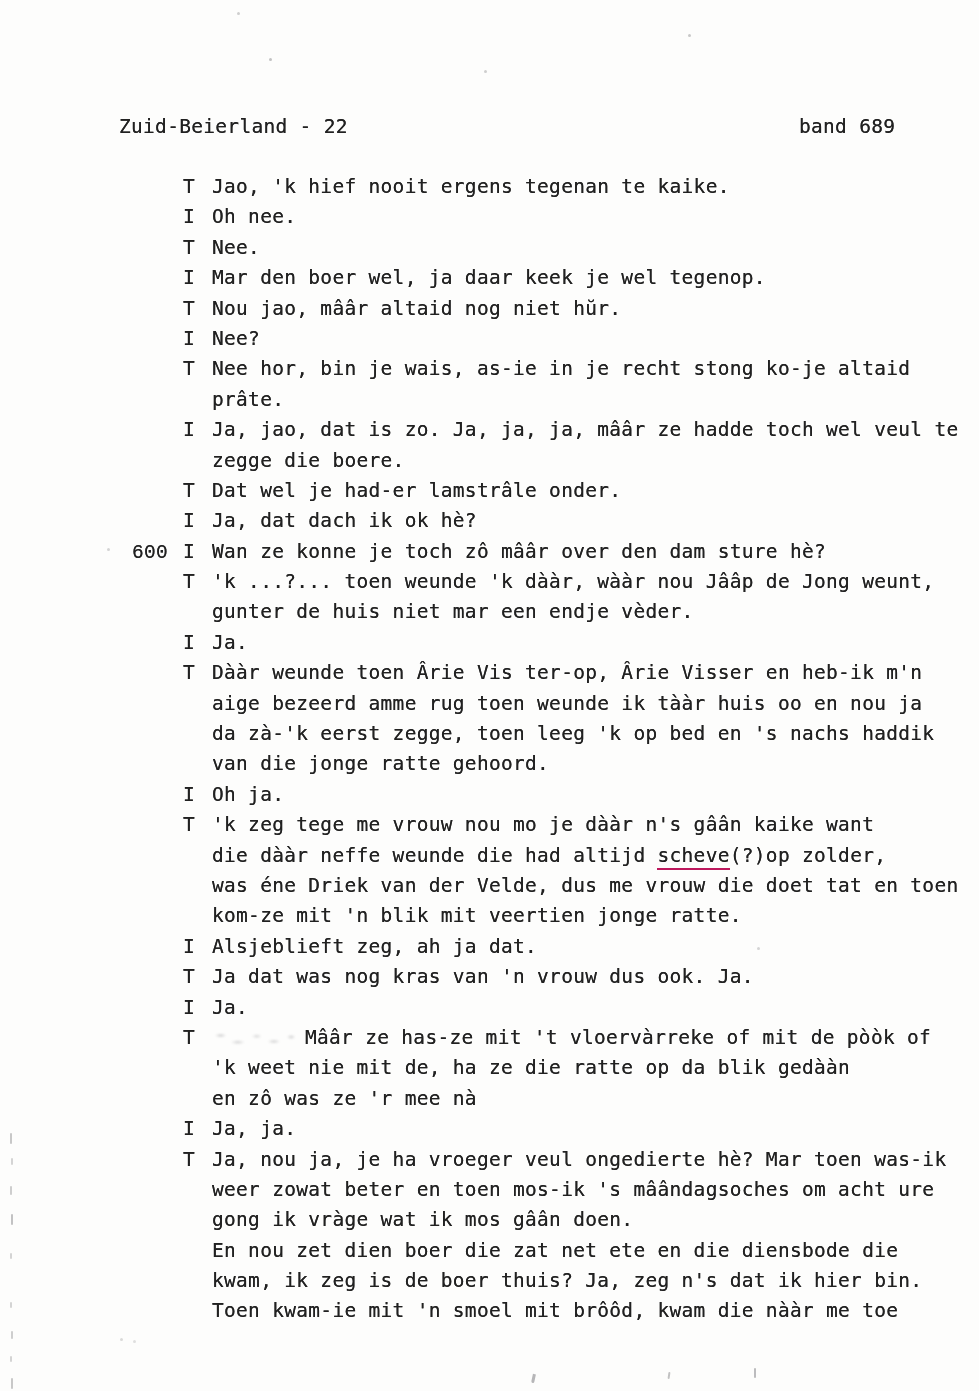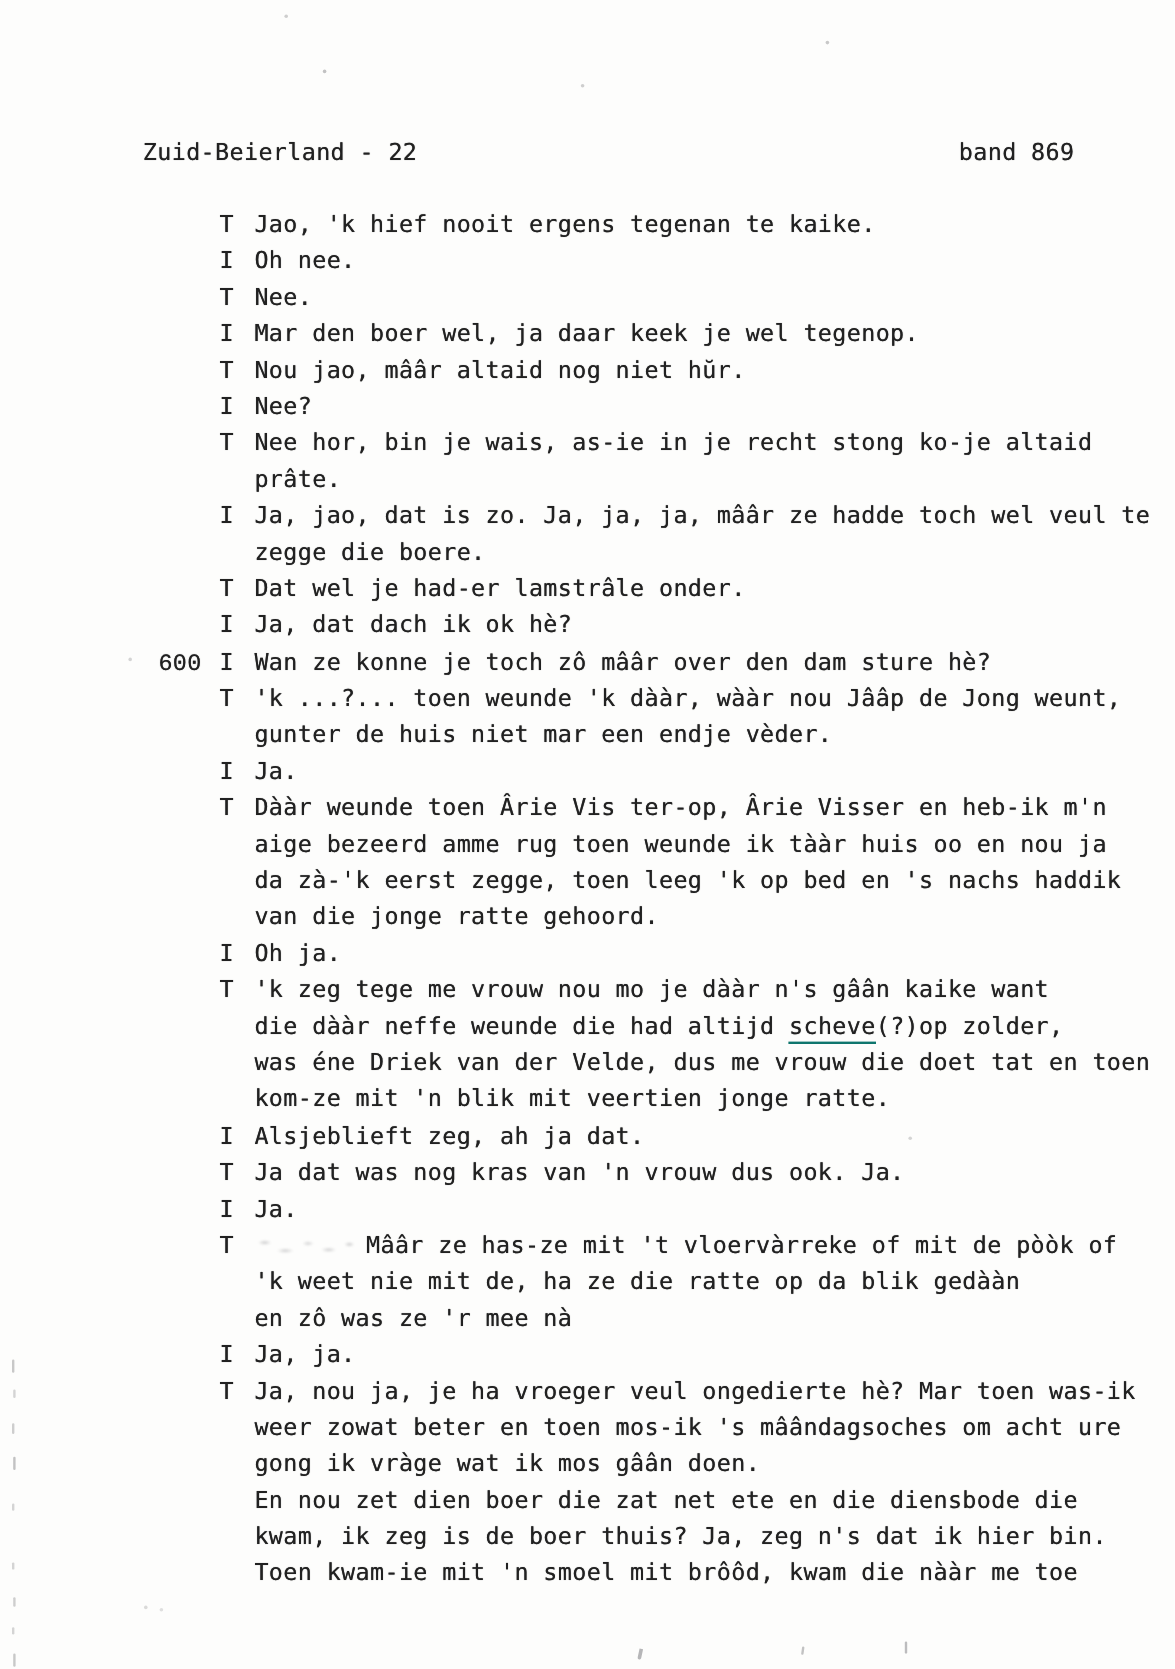--- a/index.html
+++ b/index.html
@@ -50,21 +50,21 @@
     flex: 0 0 51px;
     font-family: Liberation Mono, monospace;
   }
   .speaker {
     display: inline-block;
     width: 29px;
     flex: 0 0 29px;
   }
   .text { flex: 1 1 auto; }
   .underline {
-    border-bottom: 2px solid #0f766e;
+    border-bottom: 2px solid #be185d;
     padding-bottom: 1px;
   }
   .smudge {
     display: inline-block;
     width: 86px;
     height: 15px;
     margin-right: 7px;
     vertical-align: -2px;
     opacity: 0.5;
     filter: blur(1.1px);
@@ -83,21 +83,21 @@
   }
   .dot { width: 3px; height: 3px; border-radius: 50%; }
   .vtick { width: 2px; }
 </style>
 </head>
 <body>
 
 <div class="page">
 
   <div class="tw header-left">Zuid-Beierland - 22</div>
-  <div class="tw header-right">band 869</div>
+  <div class="tw header-right">band 689</div>
 
   <div class="transcript tw"><div class="line"><span class="num"></span><span class="speaker">T</span><span class="text"><span>Jao, 'k hief nooit ergens tegenan te kaike.</span></span></div><div class="line"><span class="num"></span><span class="speaker">I</span><span class="text"><span>Oh nee.</span></span></div><div class="line"><span class="num"></span><span class="speaker">T</span><span class="text"><span>Nee.</span></span></div><div class="line"><span class="num"></span><span class="speaker">I</span><span class="text"><span>Mar den boer wel, ja daar keek je wel tegenop.</span></span></div><div class="line"><span class="num"></span><span class="speaker">T</span><span class="text"><span>Nou jao, mââr altaid nog niet hŭr.</span></span></div><div class="line"><span class="num"></span><span class="speaker">I</span><span class="text"><span>Nee?</span></span></div><div class="line"><span class="num"></span><span class="speaker">T</span><span class="text"><span>Nee hor, bin je wais, as-ie in je recht stong ko-je altaid</span></span></div><div class="line"><span class="num"></span><span class="speaker"></span><span class="text"><span>prâte.</span></span></div><div class="line"><span class="num"></span><span class="speaker">I</span><span class="text"><span>Ja, jao, dat is zo. Ja, ja, ja, mââr ze hadde toch wel veul te</span></span></div><div class="line"><span class="num"></span><span class="speaker"></span><span class="text"><span>zegge die boere.</span></span></div><div class="line"><span class="num"></span><span class="speaker">T</span><span class="text"><span>Dat wel je had-er lamstrâle onder.</span></span></div><div class="line"><span class="num"></span><span class="speaker">I</span><span class="text"><span>Ja, dat dach ik ok hè?</span></span></div><div class="line"><span class="num">600</span><span class="speaker">I</span><span class="text"><span>Wan ze konne je toch zô mââr over den dam sture hè?</span></span></div><div class="line"><span class="num"></span><span class="speaker">T</span><span class="text"><span>'k ...?... toen weunde 'k dààr, wààr nou Jââp de Jong weunt,</span></span></div><div class="line"><span class="num"></span><span class="speaker"></span><span class="text"><span>gunter de huis niet mar een endje vèder.</span></span></div><div class="line"><span class="num"></span><span class="speaker">I</span><span class="text"><span>Ja.</span></span></div><div class="line"><span class="num"></span><span class="speaker">T</span><span class="text"><span>Dààr weunde toen Ârie Vis ter-op, Ârie Visser en heb-ik m'n</span></span></div><div class="line"><span class="num"></span><span class="speaker"></span><span class="text"><span>aige bezeerd amme rug toen weunde ik tààr huis oo en nou ja</span></span></div><div class="line"><span class="num"></span><span class="speaker"></span><span class="text"><span>da zà-'k eerst zegge, toen leeg 'k op bed en 's nachs haddik</span></span></div><div class="line"><span class="num"></span><span class="speaker"></span><span class="text"><span>van die jonge ratte gehoord.</span></span></div><div class="line"><span class="num"></span><span class="speaker">I</span><span class="text"><span>Oh ja.</span></span></div><div class="line"><span class="num"></span><span class="speaker">T</span><span class="text"><span>'k zeg tege me vrouw nou mo je dààr n's gâân kaike want</span></span></div><div class="line"><span class="num"></span><span class="speaker"></span><span class="text"><span>die dààr neffe weunde die had altijd </span><span class="underline">scheve</span><span>(?)op zolder,</span></span></div><div class="line"><span class="num"></span><span class="speaker"></span><span class="text"><span>was éne Driek van der Velde, dus me vrouw die doet tat en toen</span></span></div><div class="line"><span class="num"></span><span class="speaker"></span><span class="text"><span>kom-ze mit 'n blik mit veertien jonge ratte.</span></span></div><div class="line"><span class="num"></span><span class="speaker">I</span><span class="text"><span>Alsjeblieft zeg, ah ja dat.</span></span></div><div class="line"><span class="num"></span><span class="speaker">T</span><span class="text"><span>Ja dat was nog kras van 'n vrouw dus ook. Ja.</span></span></div><div class="line"><span class="num"></span><span class="speaker">I</span><span class="text"><span>Ja.</span></span></div><div class="line"><span class="num"></span><span class="speaker">T</span><span class="text"><span class="smudge"></span><span>Mââr ze has-ze mit 't vloervàrreke of mit de pòòk of</span></span></div><div class="line"><span class="num"></span><span class="speaker"></span><span class="text"><span>'k weet nie mit de, ha ze die ratte op da blik gedààn</span></span></div><div class="line"><span class="num"></span><span class="speaker"></span><span class="text"><span>en zô was ze 'r mee nà</span></span></div><div class="line"><span class="num"></span><span class="speaker">I</span><span class="text"><span>Ja, ja.</span></span></div><div class="line"><span class="num"></span><span class="speaker">T</span><span class="text"><span>Ja, nou ja, je ha vroeger veul ongedierte hè? Mar toen was-ik</span></span></div><div class="line"><span class="num"></span><span class="speaker"></span><span class="text"><span>weer zowat beter en toen mos-ik 's mâândagsoches om acht ure</span></span></div><div class="line"><span class="num"></span><span class="speaker"></span><span class="text"><span>gong ik vràge wat ik mos gâân doen.</span></span></div><div class="line"><span class="num"></span><span class="speaker"></span><span class="text"><span>En nou zet dien boer die zat net ete en die diensbode die</span></span></div><div class="line"><span class="num"></span><span class="speaker"></span><span class="text"><span>kwam, ik zeg is de boer thuis? Ja, zeg n's dat ik hier bin.</span></span></div><div class="line"><span class="num"></span><span class="speaker"></span><span class="text"><span>Toen kwam-ie mit 'n smoel mit brôôd, kwam die nààr me toe</span></span></div></div>
 
   <div class="speck dot" style="left:237px; top:12px; opacity:.4;"></div>
   <div class="speck dot" style="left:269px; top:58px; opacity:.5;"></div>
   <div class="speck dot" style="left:688px; top:34px; opacity:.45;"></div>
   <div class="speck dot" style="left:484px; top:70px; opacity:.4;"></div>
   <div class="speck dot" style="left:107px; top:548px; opacity:.35;"></div>
   <div class="speck dot" style="left:757px; top:947px; opacity:.35;"></div>
   <div class="speck vtick" style="left:10px; top:1133px; height:11px; opacity:.45;"></div>

